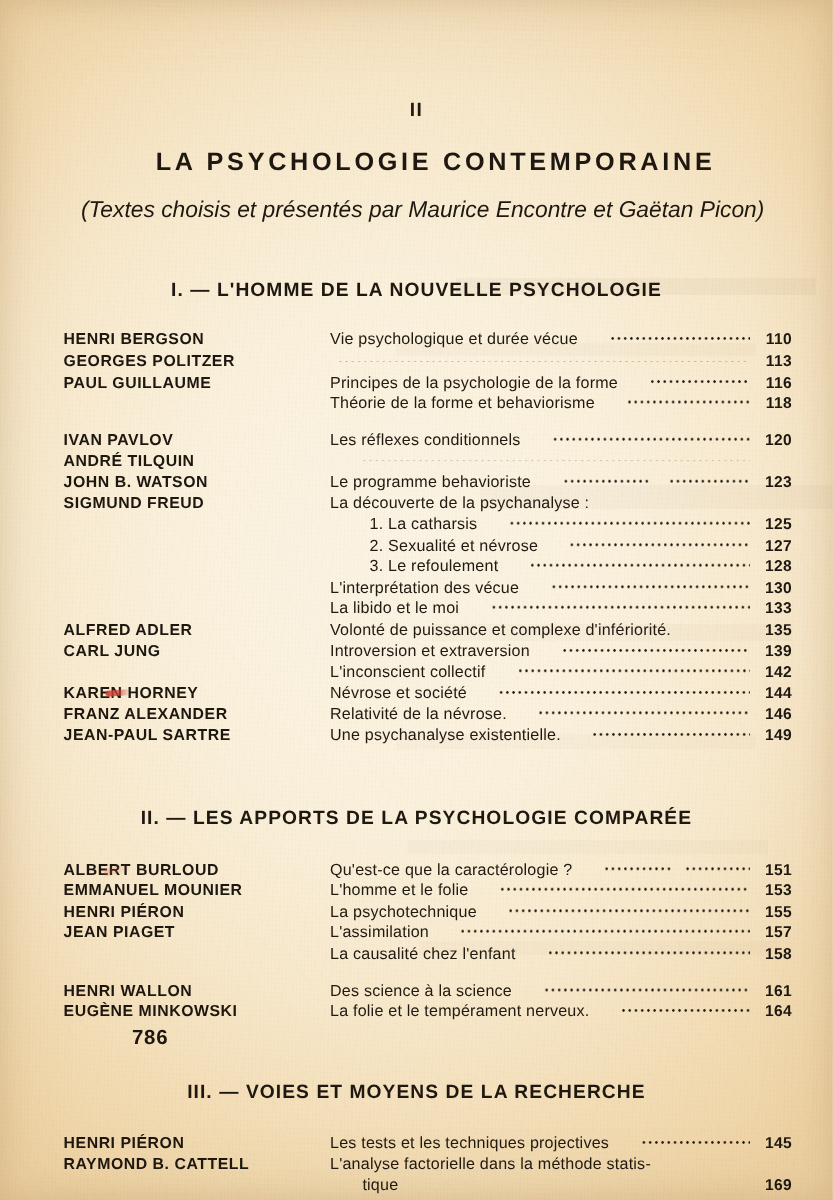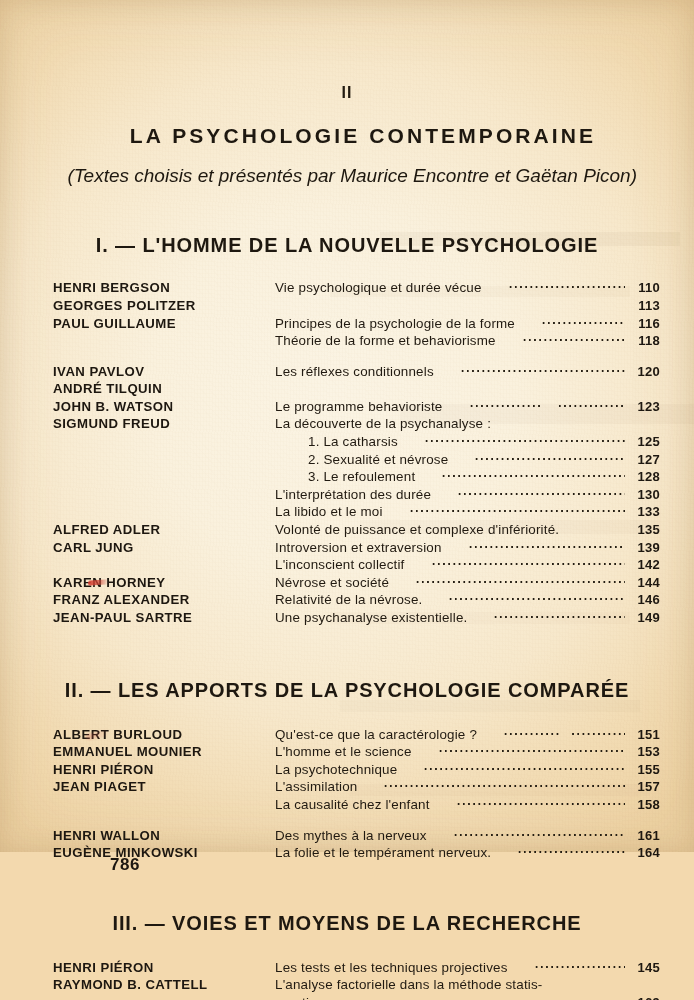--- a/index.html
+++ b/index.html
@@ -13,21 +13,21 @@
     overflow: hidden;
     background: #f3d9ae;
     font-family: "Liberation Sans", sans-serif;
     color: #241d12;
   }
 
   
   #page {
     position: relative;
     width: 694px;
-    height: 852px;
+    height: 1000px;
     box-sizing: border-box;
     background:
       radial-gradient(ellipse 78% 62% at 48% 46%,
          #fbf4e4 0%,
          #faf1dd 34%,
          #f7e8cb 62%,
          #f2dcb4 82%,
          #eed3a4 100%);
   }
   
@@ -109,21 +109,21 @@
     line-height: 1.28;
     color: #1e1810;
   }
 
   .section {
     margin-top: 0;
   }
   .section-title {
     margin: 0;
     text-align: center;
-    font-size: 20px;
+    font-size: 16px;
     font-weight: 700;
     letter-spacing: .9px;
     color: #1e1810;
     white-space: nowrap;
   }
   .sec-1 { padding-top: 46px; }
   .sec-2 { padding-top: 52px; }
   .sec-3 { padding-top: 50px; }
 
   .entries {
@@ -342,21 +342,21 @@
               <span class="author"></span>
               <span class="title-cell">
                 <span class="work-title indent">3. Le refoulement</span>
                 <span class="leader"></span>
               </span>
               <span class="page-no">128</span>
             </li>
             <li class="entry">
               <span class="author"></span>
               <span class="title-cell">
-                <span class="work-title">L'interprétation des durée</span>
+                <span class="work-title">L'interprétation des vécue</span>
                 <span class="leader"></span>
               </span>
               <span class="page-no">130</span>
             </li>
             <li class="entry">
               <span class="author"></span>
               <span class="title-cell">
                 <span class="work-title">La libido et le moi</span>
                 <span class="leader"></span>
               </span>
@@ -421,21 +421,21 @@
               <span class="author">ALBERT BURLOUD</span>
               <span class="title-cell">
                 <span class="work-title">Qu'est-ce que la caractérologie ?</span>
                 <span class="leader gapped"></span>
               </span>
               <span class="page-no">151</span>
             </li>
             <li class="entry">
               <span class="author">EMMANUEL MOUNIER</span>
               <span class="title-cell">
-                <span class="work-title">L'homme et le science</span>
+                <span class="work-title">L'homme et le folie</span>
                 <span class="leader"></span>
               </span>
               <span class="page-no">153</span>
             </li>
             <li class="entry">
               <span class="author">HENRI PIÉRON</span>
               <span class="title-cell">
                 <span class="work-title">La psychotechnique</span>
                 <span class="leader"></span>
               </span>
@@ -453,21 +453,21 @@
               <span class="author"></span>
               <span class="title-cell">
                 <span class="work-title">La causalité chez l'enfant</span>
                 <span class="leader"></span>
               </span>
               <span class="page-no">158</span>
             </li>
             <li class="entry spaced">
               <span class="author">HENRI WALLON</span>
               <span class="title-cell">
-                <span class="work-title">Des mythes à la nerveux</span>
+                <span class="work-title">Des science à la science</span>
                 <span class="leader"></span>
               </span>
               <span class="page-no">161</span>
             </li>
             <li class="entry">
               <span class="author">EUGÈNE MINKOWSKI</span>
               <span class="title-cell">
                 <span class="work-title">La folie et le tempérament nerveux.</span>
                 <span class="leader"></span>
               </span>

